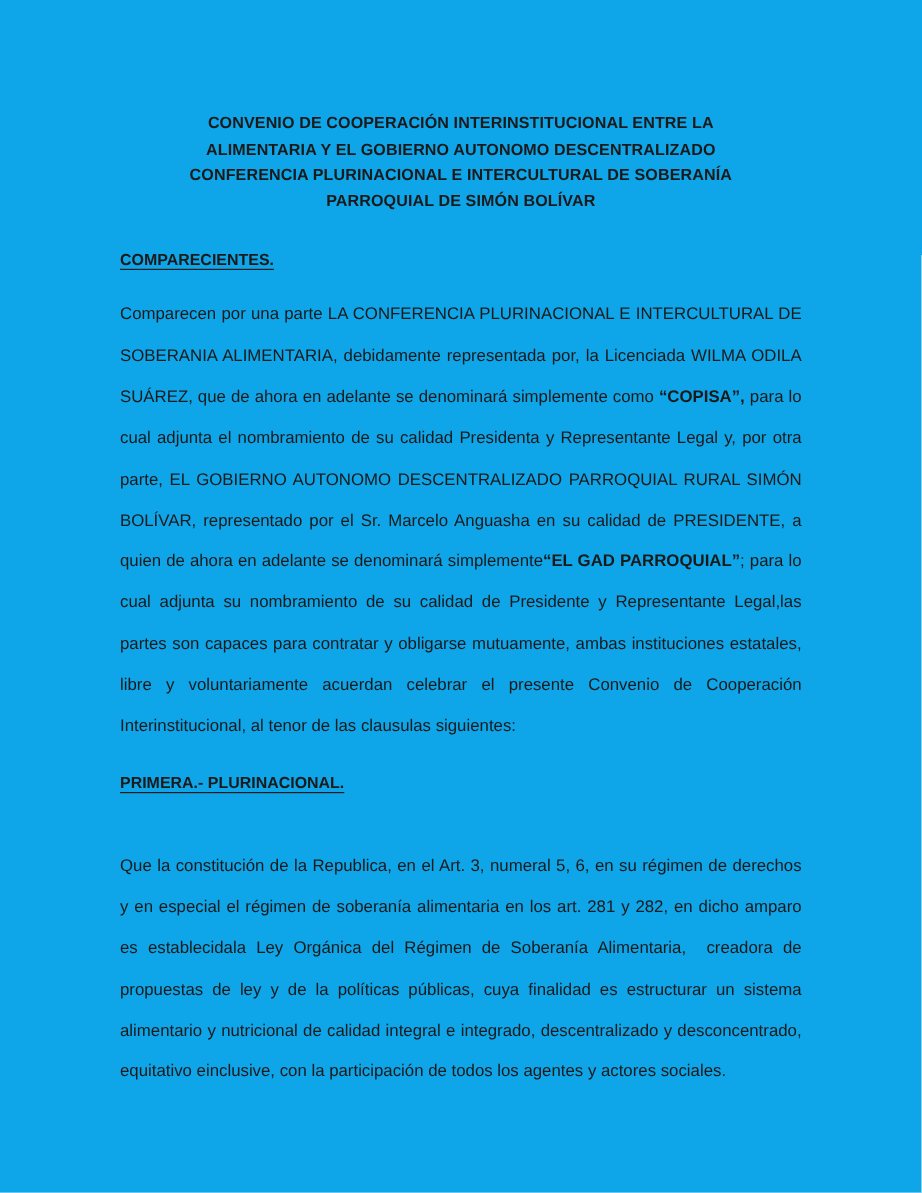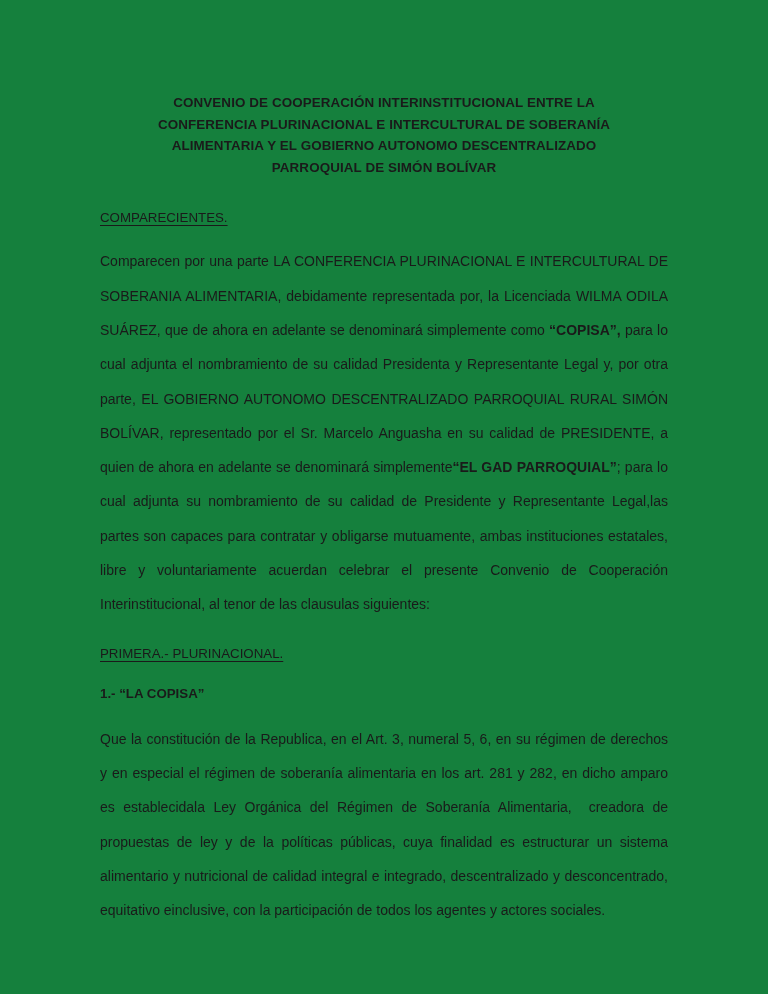--- a/index.html
+++ b/index.html
@@ -12,21 +12,21 @@
     height: 994px;
     font-family: "Liberation Sans", sans-serif;
     color: #1a1a1a;
     -webkit-font-smoothing: antialiased;
   }
 
   #document-page {
     position: relative;
     width: 768px;
     height: 994px;
-    background: #15803d;
+    background: #0ea5e9;
     box-sizing: border-box;
     padding: 0;
     overflow: hidden;
   }
 
   #content-body {
     position: absolute;
     left: 100px;
     top: 92px;
     width: 568px;
@@ -41,21 +41,21 @@
     letter-spacing: 0.1px;
     margin: 0 0 0 0;
     padding: 0 4px;
     box-sizing: border-box;
   }
   .doc-title .tline { display: block; white-space: nowrap; }
 
   
   .section-heading {
     font-size: 13.3px;
-    font-weight: normal;
+    font-weight: bold;
     text-decoration: underline;
     text-underline-offset: 3px;
     line-height: 1.2;
     margin: 0;
     display: inline-block;
   }
   .sub-heading {
     font-size: 13.3px;
     font-weight: bold;
     line-height: 1.2;
@@ -87,22 +87,22 @@
 </style>
 </head>
 <body>
 
 <div id="document-page">
 
   <div id="content-body">
 
     <div class="doc-title">
       <span class="tline">CONVENIO DE COOPERACIÓN INTERINSTITUCIONAL ENTRE LA</span>
+      <span class="tline">ALIMENTARIA Y EL GOBIERNO AUTONOMO DESCENTRALIZADO</span>
       <span class="tline">CONFERENCIA PLURINACIONAL E INTERCULTURAL DE SOBERANÍA</span>
-      <span class="tline">ALIMENTARIA Y EL GOBIERNO AUTONOMO DESCENTRALIZADO</span>
       <span class="tline">PARROQUIAL DE SIMÓN BOLÍVAR</span>
     </div>
 
     <div class="gap-title-to-comp"></div>
 
     <div class="heading-row">
       <span class="section-heading">COMPARECIENTES.</span>
     </div>
 
     <div class="gap-comp-to-para"></div>
@@ -110,22 +110,19 @@
     <p class="body-para"><span>Comparecen por una parte LA CONFERENCIA PLURINACIONAL E INTERCULTURAL DE SOBERANIA ALIMENTARIA, debidamente representada por, la Licenciada WILMA ODILA SUÁREZ, que de ahora en adelante se denominará simplemente como </span><b>“COPISA”,</b><span> para lo cual adjunta el nombramiento de su calidad Presidenta y Representante Legal y, por otra parte, EL GOBIERNO AUTONOMO DESCENTRALIZADO PARROQUIAL RURAL SIMÓN BOLÍVAR, representado por el Sr. Marcelo Anguasha en su calidad de PRESIDENTE, a quien de ahora en adelante se denominará simplemente</span><b>“EL GAD PARROQUIAL”</b><span>; para lo cual adjunta su nombramiento de su calidad de Presidente y Representante Legal,las partes son capaces para contratar y obligarse mutuamente, ambas instituciones estatales, libre y voluntariamente acuerdan celebrar el presente Convenio de Cooperación Interinstitucional, al tenor de las clausulas siguientes:</span></p>
 
     <div class="gap-para-to-prim"></div>
 
     <div class="heading-row">
       <span class="section-heading">PRIMERA.- PLURINACIONAL.</span>
     </div>
 
     <div class="gap-prim-to-sub"></div>
 
-    <div class="heading-row">
-      <span class="sub-heading">1.- “LA COPISA”</span>
-    </div>
 
     <div class="gap-sub-to-para"></div>
 
     <p class="body-para">Que la constitución de la Republica, en el Art. 3, numeral 5, 6, en su régimen de derechos y en especial el régimen de soberanía alimentaria en los art. 281 y 282, en dicho amparo es establecidala Ley Orgánica del Régimen de Soberanía Alimentaria,  creadora de propuestas de ley y de la políticas públicas, cuya finalidad es estructurar un sistema alimentario y nutricional de calidad integral e integrado, descentralizado y desconcentrado, equitativo einclusive, con la participación de todos los agentes y actores sociales.</p>
 
   </div>
 </div>
 
 </body></html>

